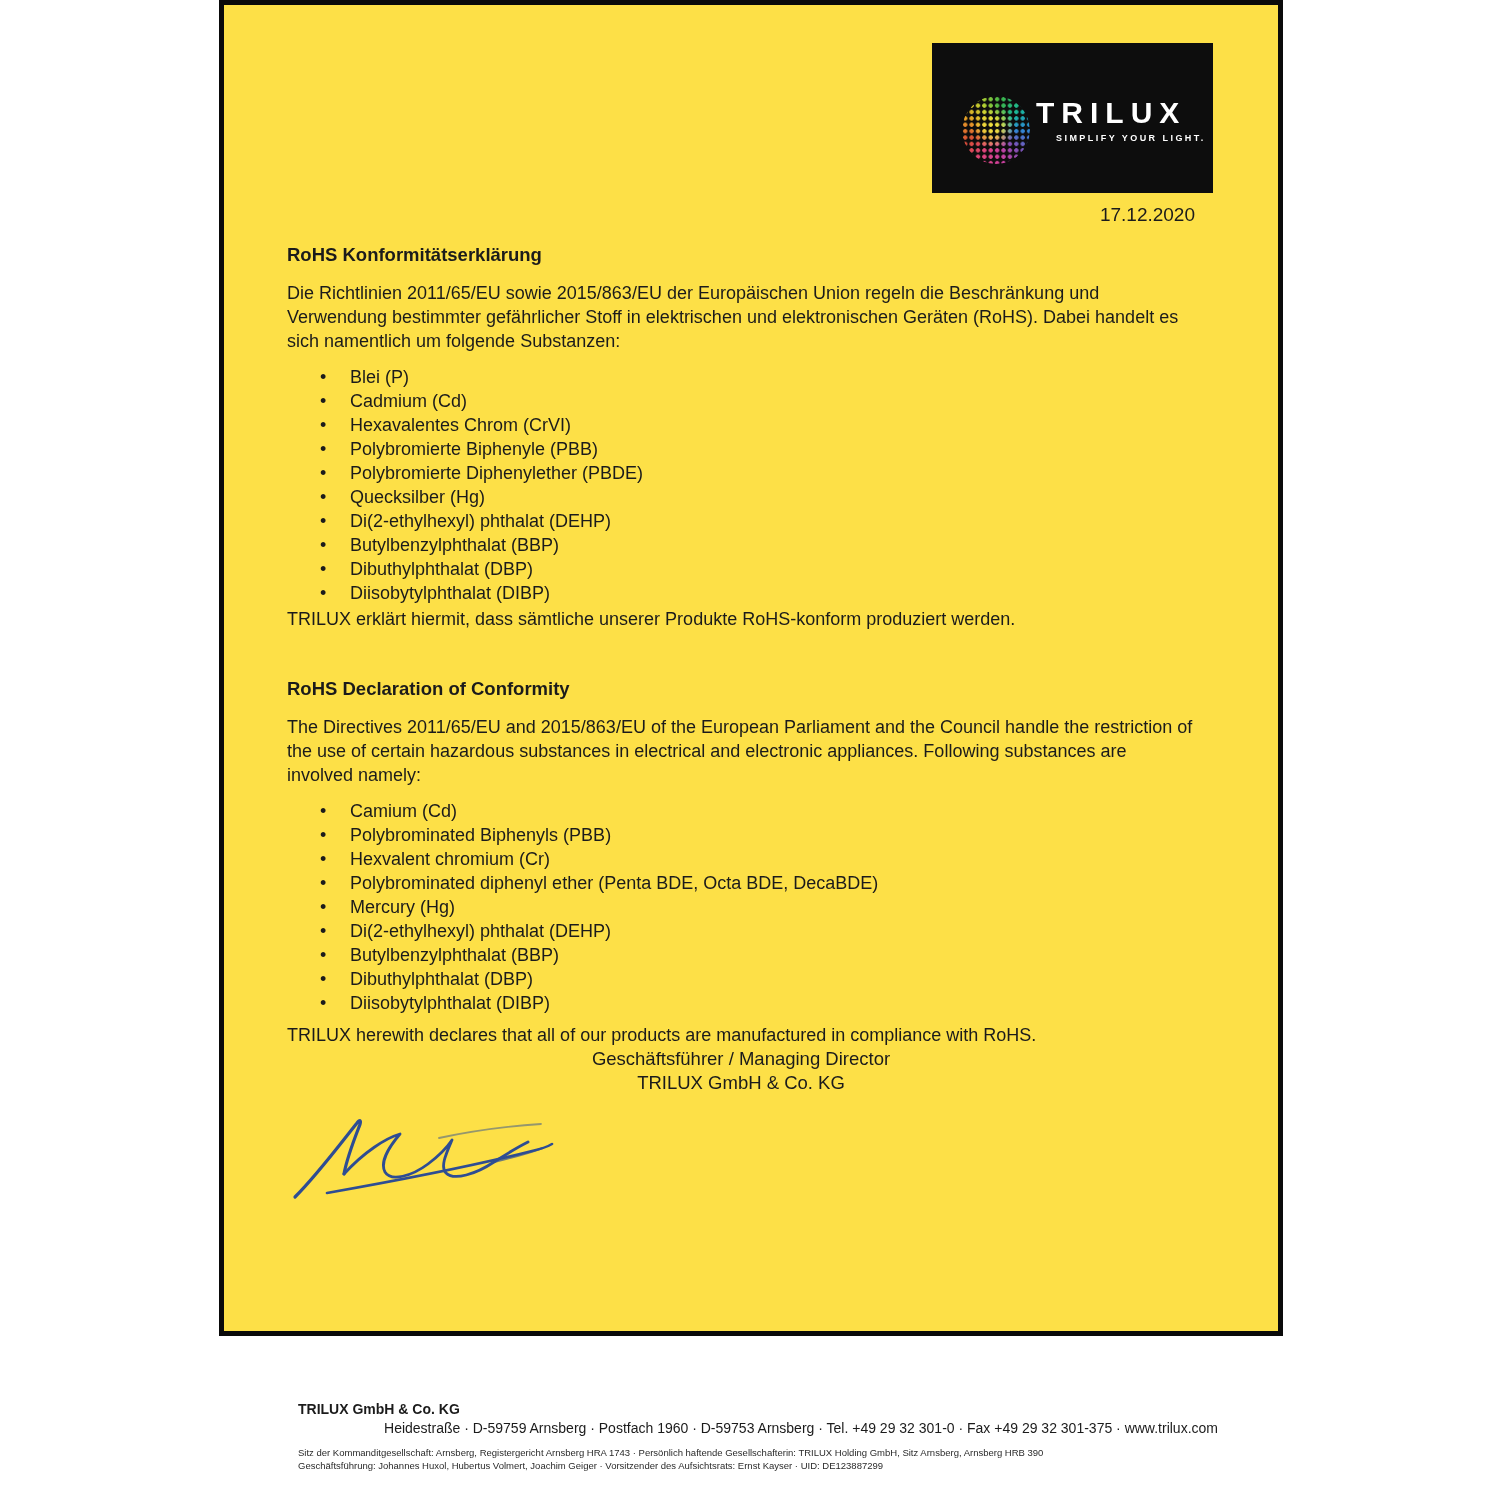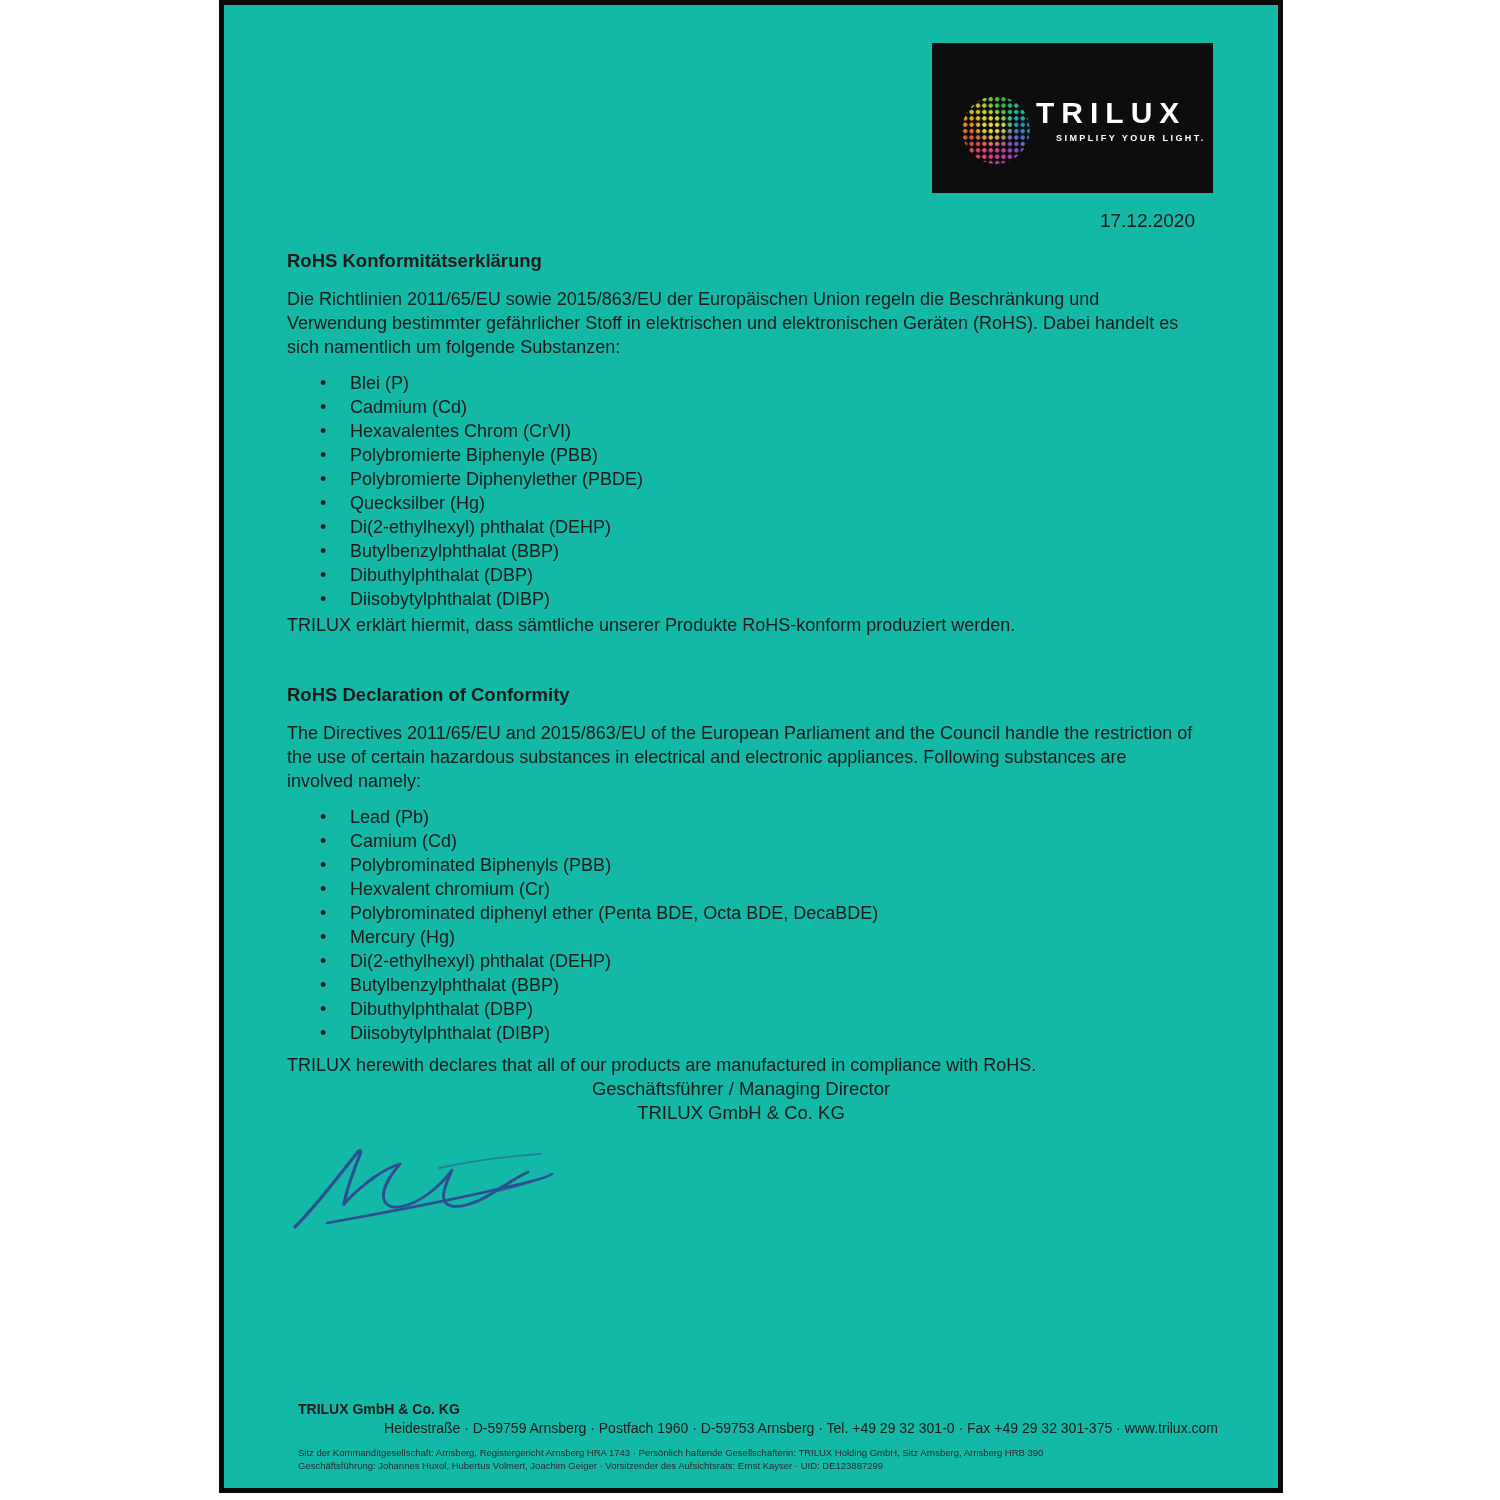--- a/index.html
+++ b/index.html
@@ -1,34 +1,34 @@
 <!DOCTYPE html>
 <html><head>
 <meta charset="utf-8">
 <style>
   html,body{margin:0;padding:0;background:#ffffff;}
   body{width:1500px;height:1500px;position:relative;font-family:"Liberation Sans",sans-serif;color:#1b1b1b;}
-  .page{position:absolute;left:219px;top:0;width:1064px;height:1493px;background:#14b8a6;
+  .page{position:absolute;left:219px;top:0;width:1064px;height:1336px;background:#fde047;
         border:5px solid #0a0a0a;box-sizing:border-box;}
   
   .logo-box{position:absolute;left:708px;top:38px;width:281px;height:150px;background:#0d0d0d;}
   .sphere{position:absolute;left:30px;top:53px;width:68px;height:68px;border-radius:50%;
     background:
       radial-gradient(circle at 46% 46%, rgba(240,225,63,.95) 0 14%, rgba(240,225,63,0) 42%),
       conic-gradient(from 210deg,#e0457b,#d94f35,#e8a126,#bfd12f,#3cb54a,#19b89b,#2e89d8,#7e52b8,#cf3f9e,#e0457b);
     -webkit-mask-image:radial-gradient(circle,#000 1.9px,transparent 2.3px);
     -webkit-mask-size:6.4px 6.4px;
     mask-image:radial-gradient(circle,#000 1.9px,transparent 2.3px);
     mask-size:6.4px 6.4px;}
   .wordmark{position:absolute;left:104px;top:53px;color:#fff;font-weight:900;font-size:30px;
     letter-spacing:7px;font-family:"Liberation Sans",sans-serif;}
   .tagline{position:absolute;left:124px;top:90px;color:#fff;font-size:9px;letter-spacing:2.45px;
     font-weight:bold;}
   
-  .content{position:absolute;left:63px;top:6px;width:908px;}
+  .content{position:absolute;left:63px;top:0;width:908px;}
   .date{margin-top:198px;text-align:right;font-size:19px;line-height:24px;}
   h2{font-size:18.5px;line-height:24px;font-weight:bold;margin:0;}
   .h-de{margin-top:16px;}
   .h-en{margin-top:46px;}
   p{font-size:18px;line-height:24px;margin:0;}
   .p-intro{margin-top:14px;}
   ul{list-style:none;margin:12px 0 0 0;padding:0 0 0 63px;}
   li{font-size:18px;line-height:24px;position:relative;}
   li::before{content:"\2022";position:absolute;left:-30px;font-size:18px;}
   .p-close-de{margin-top:2px;}
@@ -69,21 +69,20 @@
       <li>Di(2-ethylhexyl) phthalat (DEHP)</li>
       <li>Butylbenzylphthalat (BBP)</li>
       <li>Dibuthylphthalat (DBP)</li>
       <li>Diisobytylphthalat (DIBP)</li>
     </ul>
     <p class="p-close-de">TRILUX erklärt hiermit, dass sämtliche unserer Produkte RoHS-konform produziert werden.</p>
 
     <h2 class="h-en">RoHS Declaration of Conformity</h2>
     <p class="p-intro">The Directives 2011/65/EU and 2015/863/EU of the European Parliament and the Council handle the restriction of the use of certain hazardous substances in electrical and electronic appliances. Following substances are involved namely:</p>
     <ul>
-      <li>Lead (Pb)</li>
       <li>Camium (Cd)</li>
       <li>Polybrominated Biphenyls (PBB)</li>
       <li>Hexvalent chromium (Cr)</li>
       <li>Polybrominated diphenyl ether (Penta BDE, Octa BDE, DecaBDE)</li>
       <li>Mercury (Hg)</li>
       <li>Di(2-ethylhexyl) phthalat (DEHP)</li>
       <li>Butylbenzylphthalat (BBP)</li>
       <li>Dibuthylphthalat (DBP)</li>
       <li>Diisobytylphthalat (DIBP)</li>
     </ul>

